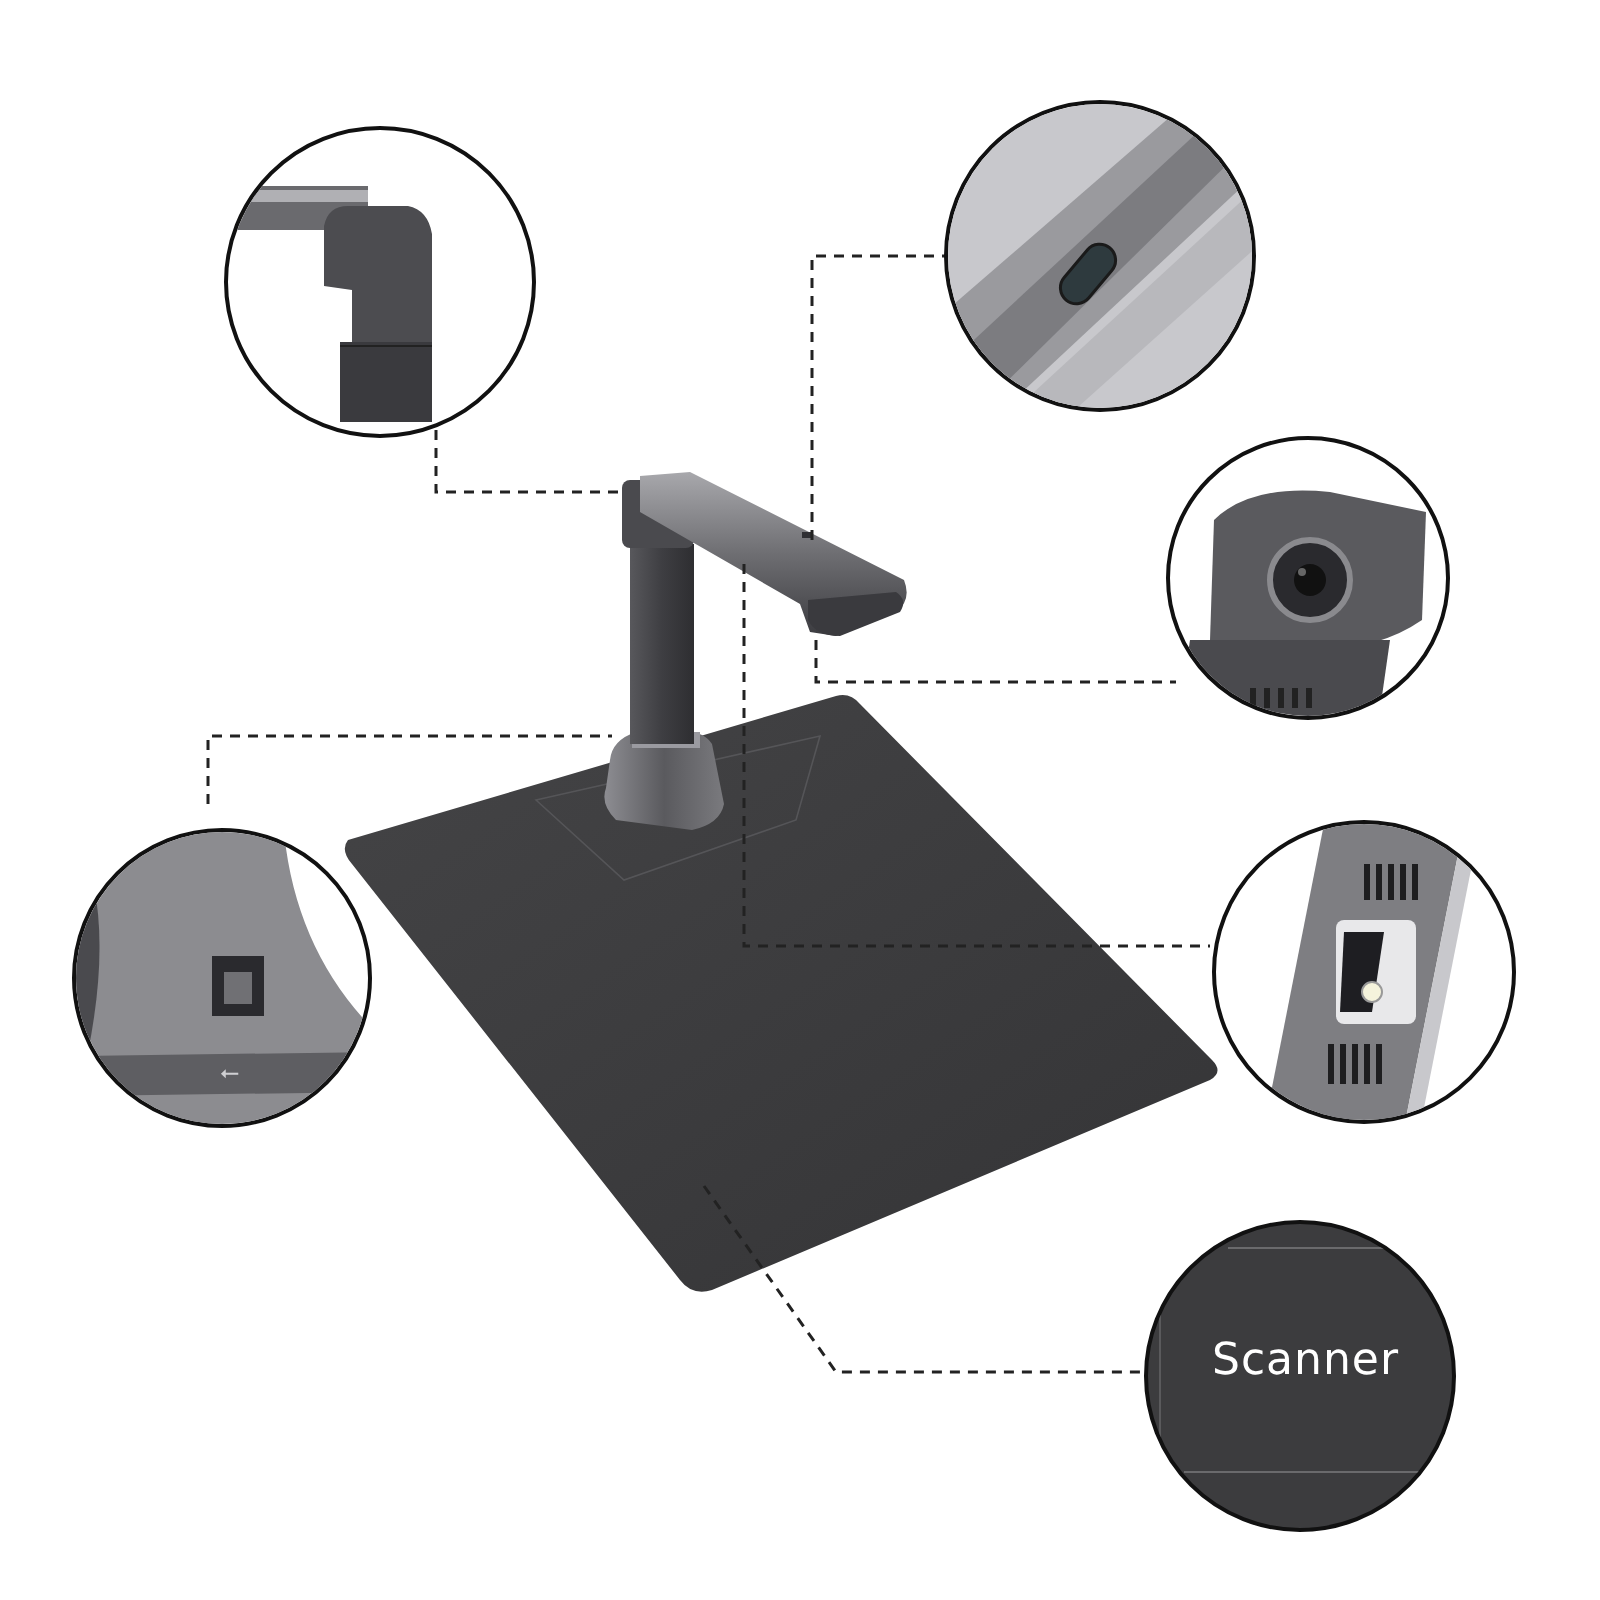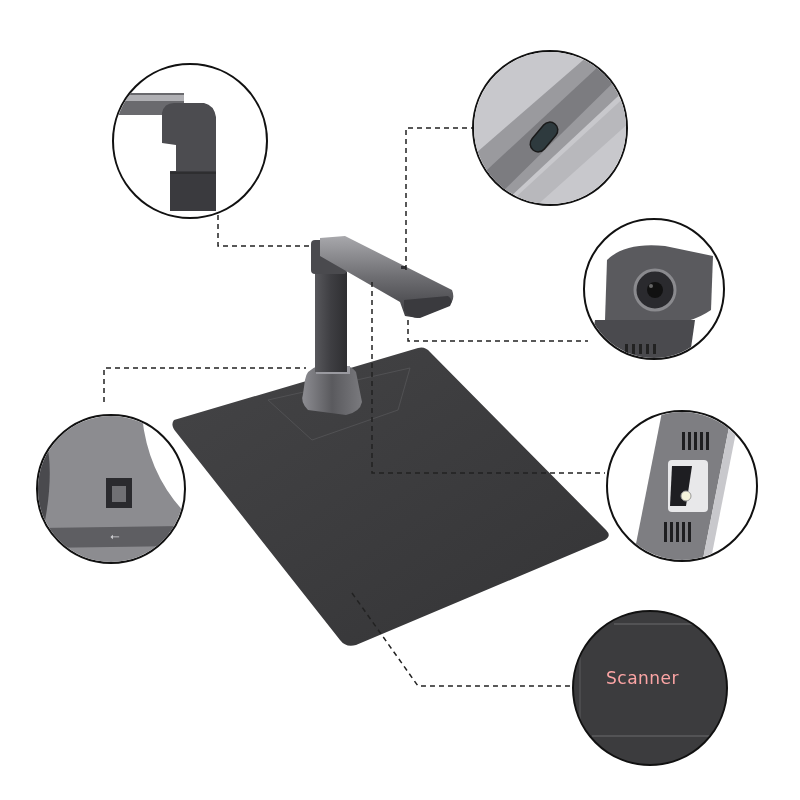--- a/index.html
+++ b/index.html
@@ -1,19 +1,19 @@
 <!DOCTYPE html>
 <html><head>
 <meta charset="utf-8">
 <style>
   html, body { margin: 0; padding: 0; }
   body { width: 800px; height: 800px; background: #ffffff; position: relative; overflow: hidden; font-family: "Liberation Sans", sans-serif; }
   .stage { position: absolute; left: 0; top: 0; width: 800px; height: 800px; }
   .callout { position: absolute; border-radius: 50%; border: 2px solid #111; overflow: hidden; box-sizing: border-box; background: #fff; }
-  .scanner-label { position: absolute; color: #fca5a5; font-size: 17px; letter-spacing: 0.5px; font-family: "DejaVu Sans", sans-serif; }
+  .scanner-label { position: absolute; color: #ffffff; font-size: 22px; letter-spacing: 0.5px; font-family: "DejaVu Sans", sans-serif; }
 </style>
 </head>
 <body>
 
 <div class="stage">
 
   <svg width="800" height="800" viewBox="0 0 800 800" style="position:absolute;left:0;top:0;">
     <defs>
       <linearGradient id="matGrad" x1="0" y1="0" x2="1" y2="1">
         <stop offset="0" stop-color="#444446"></stop>

